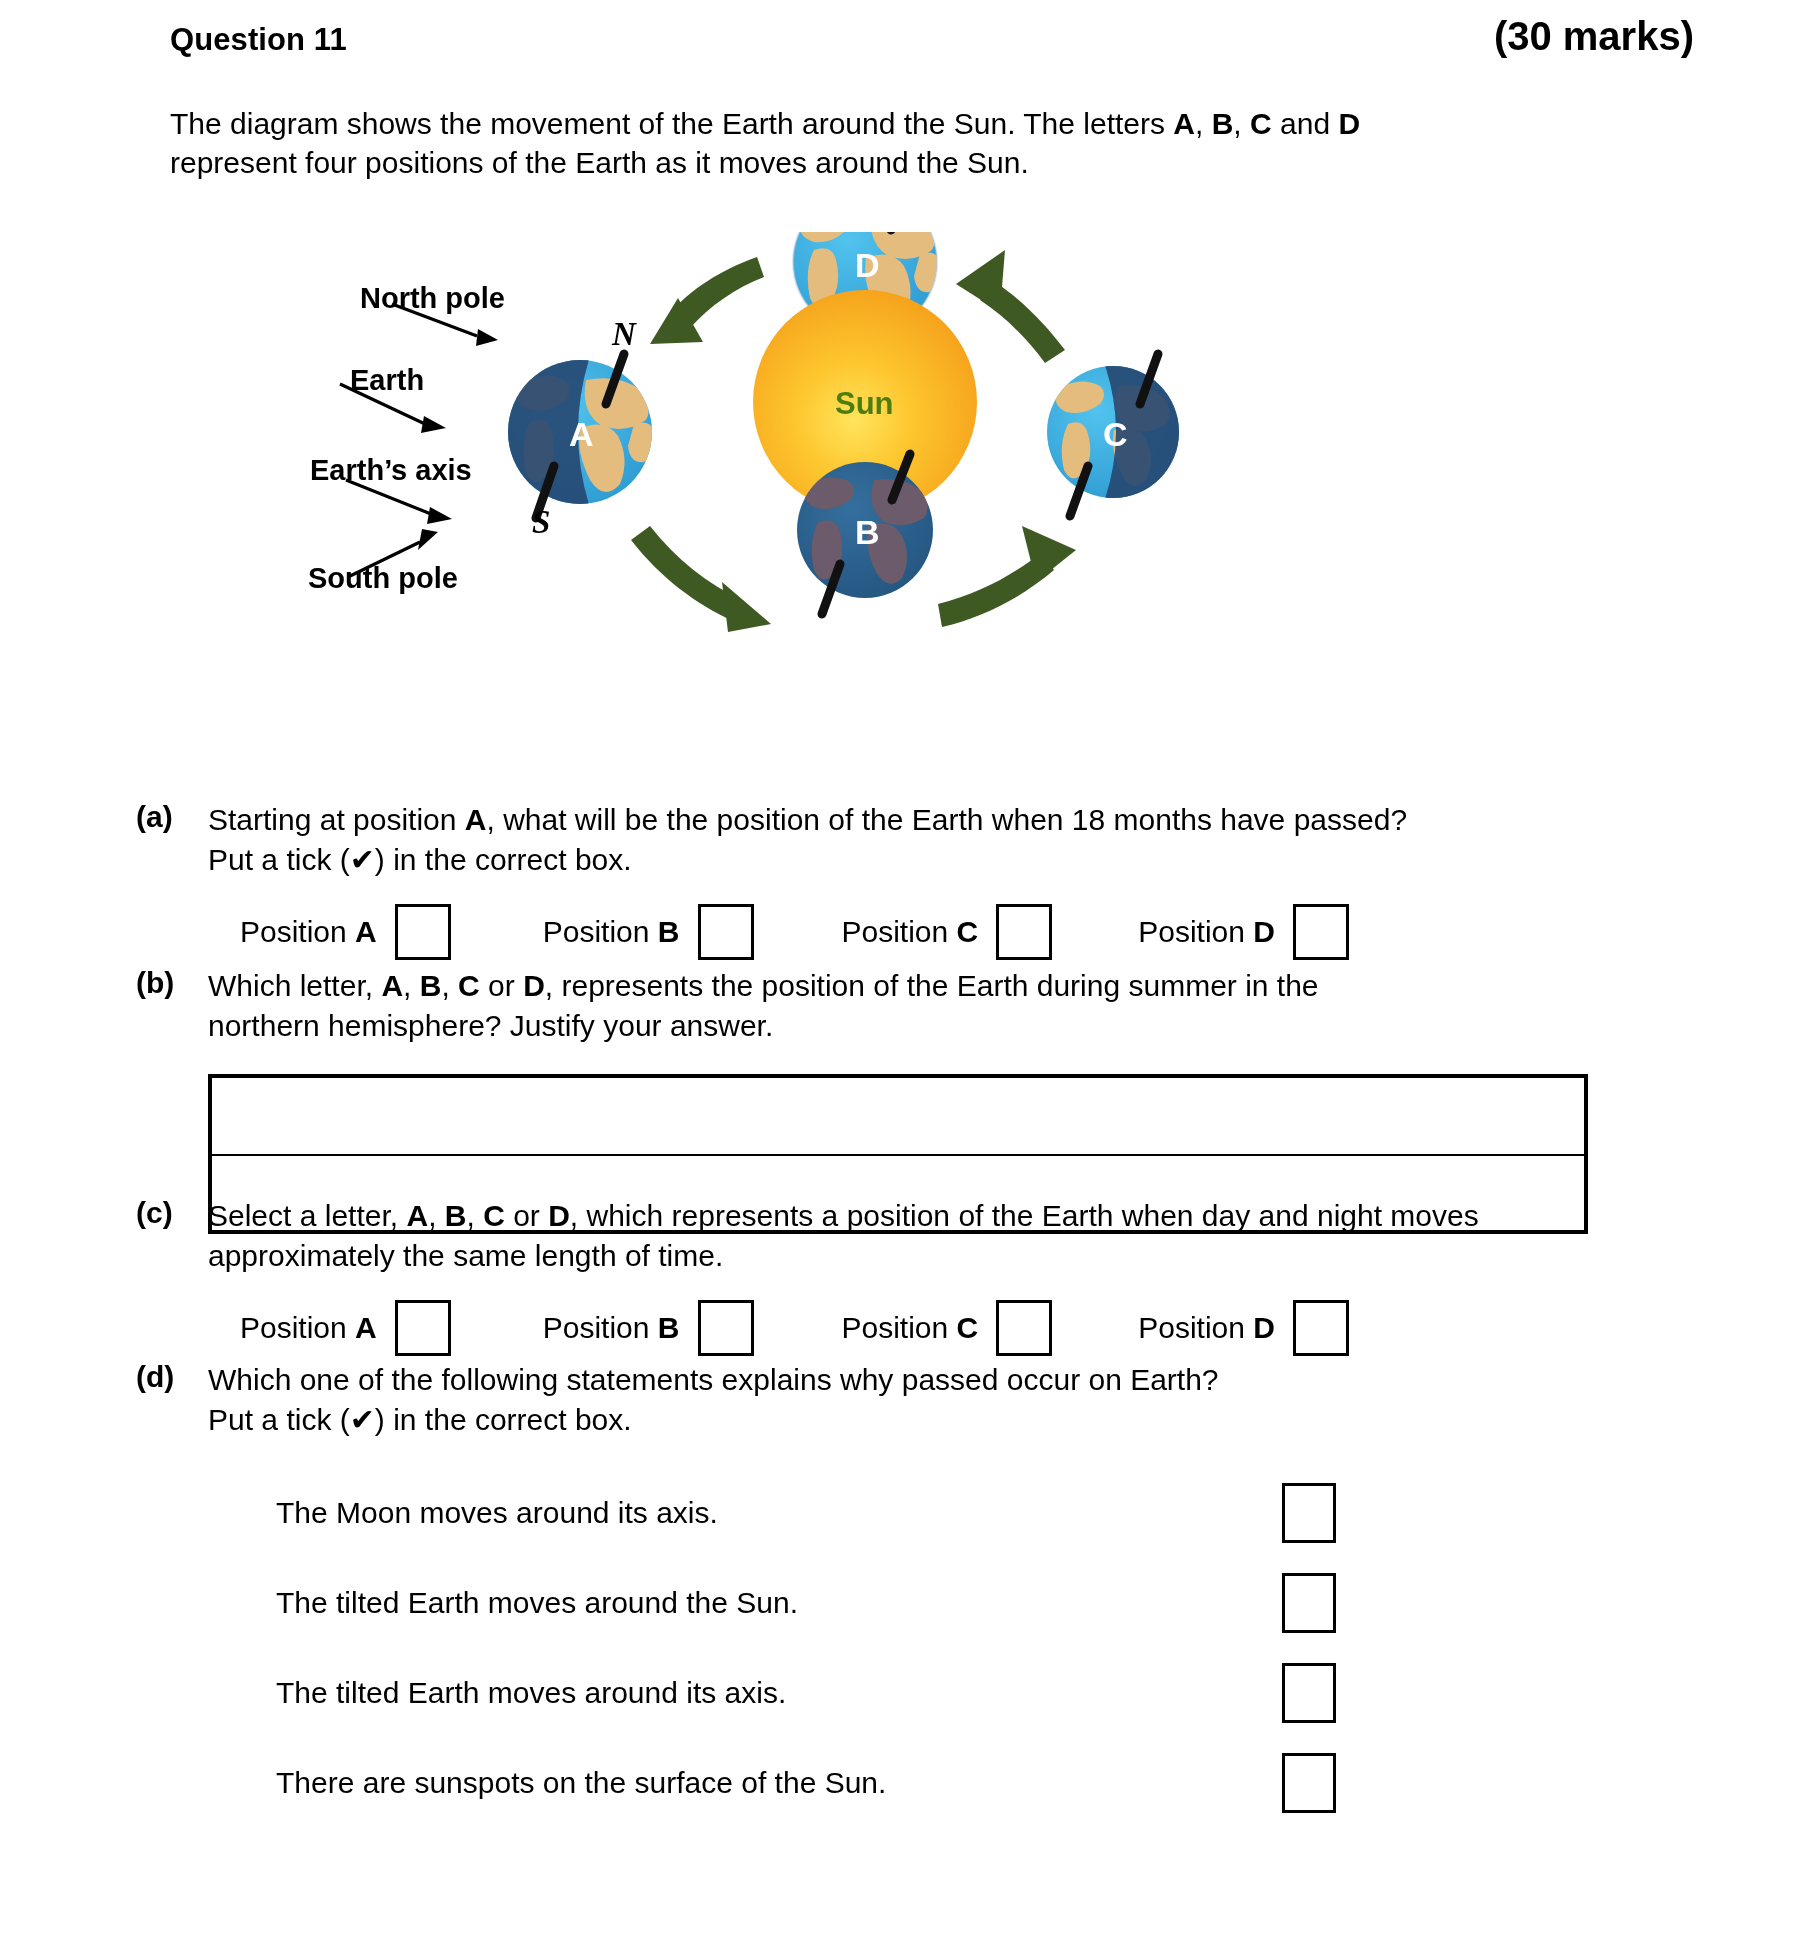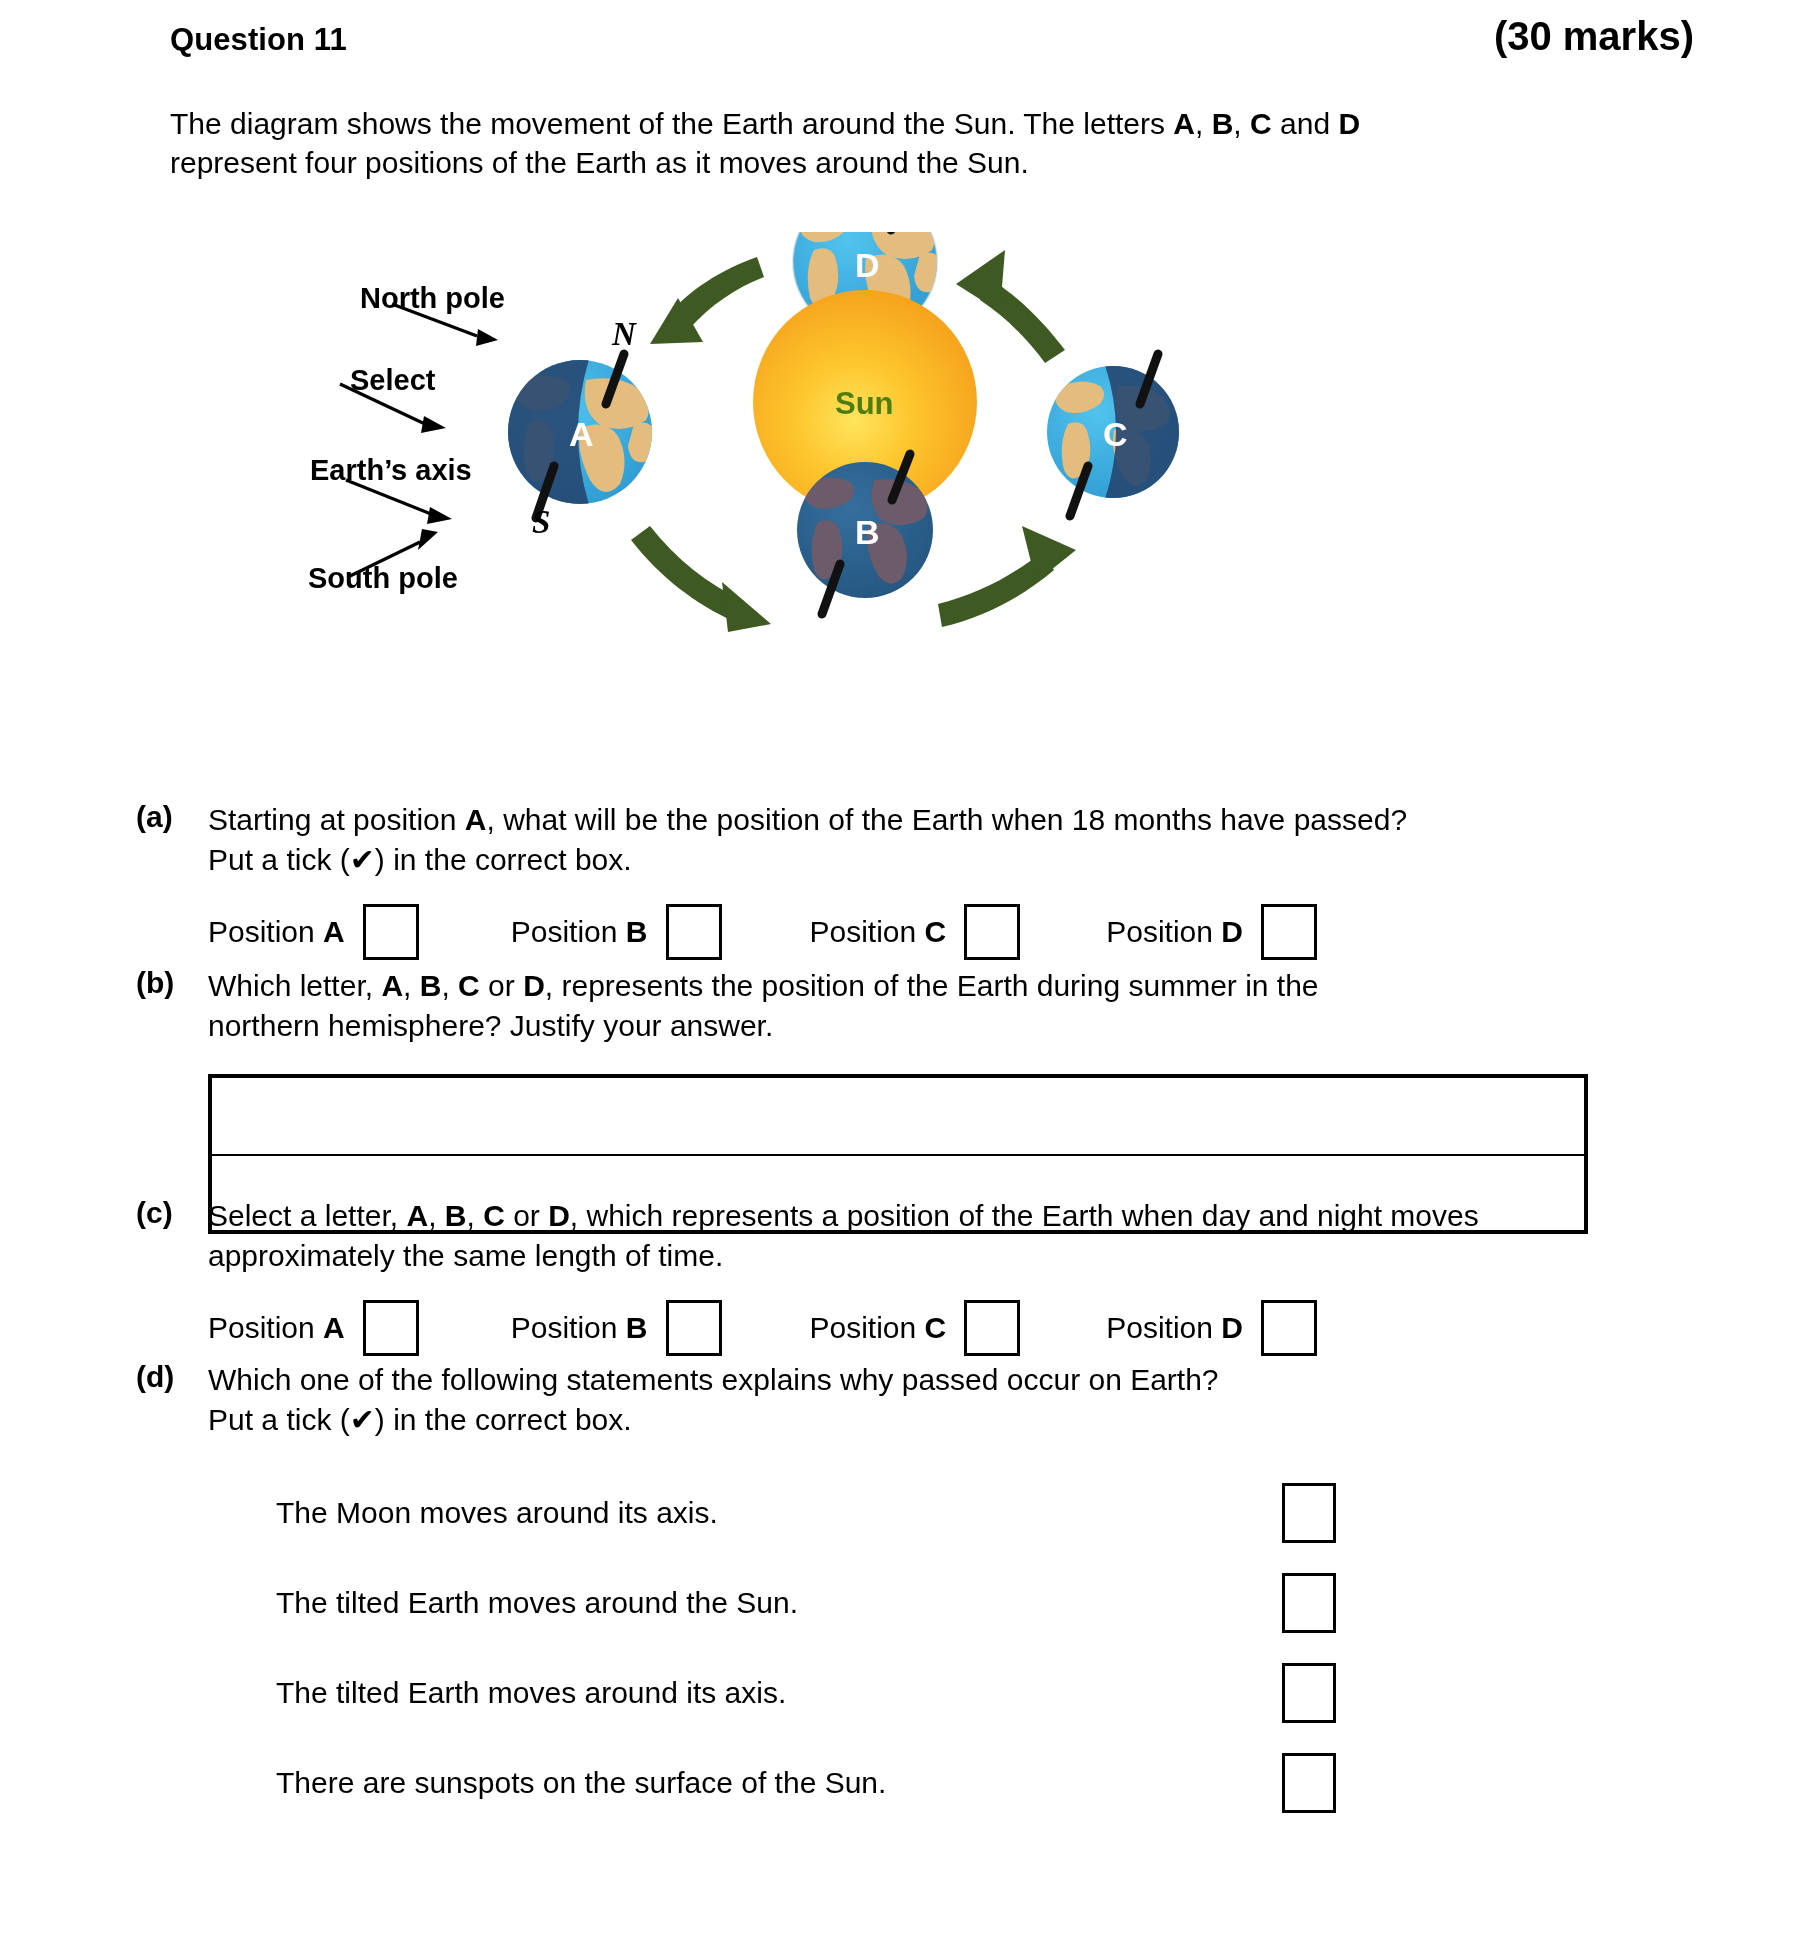--- a/index.html
+++ b/index.html
@@ -74,21 +74,21 @@
   .part-text b { font-weight: bold; }
 
   .pa  { top: 800px; }
   .pb  { top: 966px; }
   .pc  { top: 1196px; }
   .pd  { top: 1360px; }
 
   
   .pos-row {
     display: flex; align-items: flex-end;
-    margin-top: 24px; margin-left: 72px;
+    margin-top: 24px; margin-left: 104px;
   }
   .pos-item { display: flex; align-items: center; }
   .pos-label { font-size: 30px; white-space: nowrap; }
   .pos-label b { font-weight: bold; }
   .tickbox {
     width: 56px; height: 56px;
     border: 3px solid #000000; background: #ffffff;
     margin-left: 18px;
   }
   .gap1 { width: 92px; }
@@ -249,21 +249,21 @@
         <g clip-path="url(#clipC)">
           <path d="M 954 130 q 24 70 0 140 L 1034 270 L 1034 130 Z" fill="#1F4F7A" opacity="0.88"></path>
           <path d="M 954 130 q 24 70 0 140 L 1034 270 L 1034 130 Z" fill="#3A3158" opacity="0.22"></path>
         </g>
         <line x1="1008" y1="122" x2="990" y2="172" stroke="#111" stroke-width="9" stroke-linecap="round"></line>
         <line x1="938" y1="234" x2="920" y2="284" stroke="#111" stroke-width="9" stroke-linecap="round"></line>
       </g>
     </svg>
 
     <div class="lbl lbl-north">North pole</div>
-    <div class="lbl lbl-earth">Select</div>
+    <div class="lbl lbl-earth">Earth</div>
     <div class="lbl lbl-axis">Earth’s axis</div>
     <div class="lbl lbl-south">South pole</div>
 
     <div class="pole-ns" style="top:84px; left:462px;">N</div>
     <div class="pole-ns" style="top:272px; left:382px;">S</div>
 
     <div class="globe-letter" style="top:185px; left:419px;">A</div>
     <div class="globe-letter" style="top:283px; left:705px;">B</div>
     <div class="globe-letter" style="top:185px; left:953px;">C</div>
     <div class="globe-letter" style="top:16px;  left:705px;">D</div>

